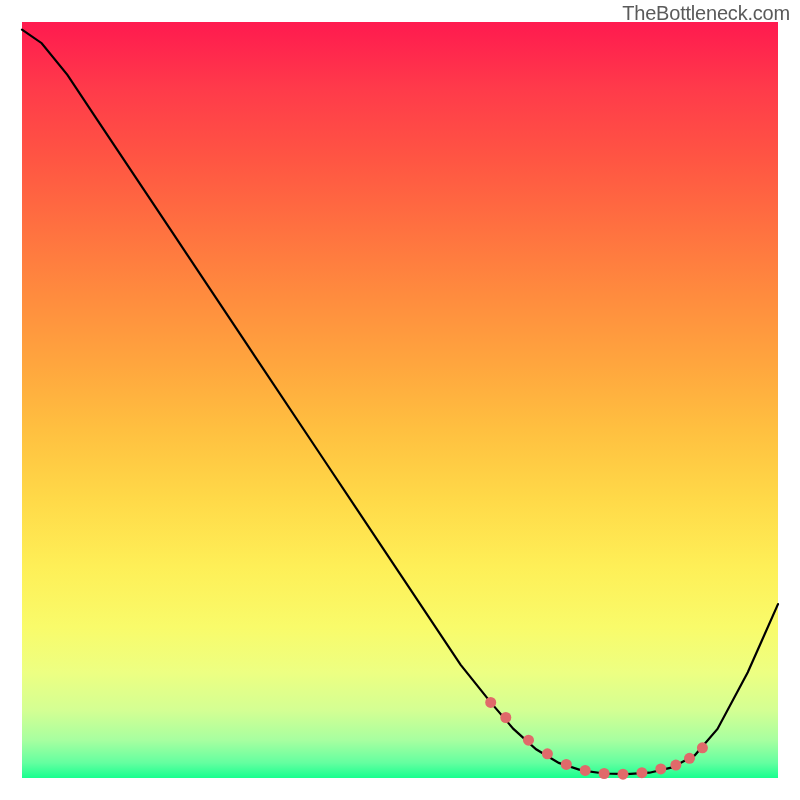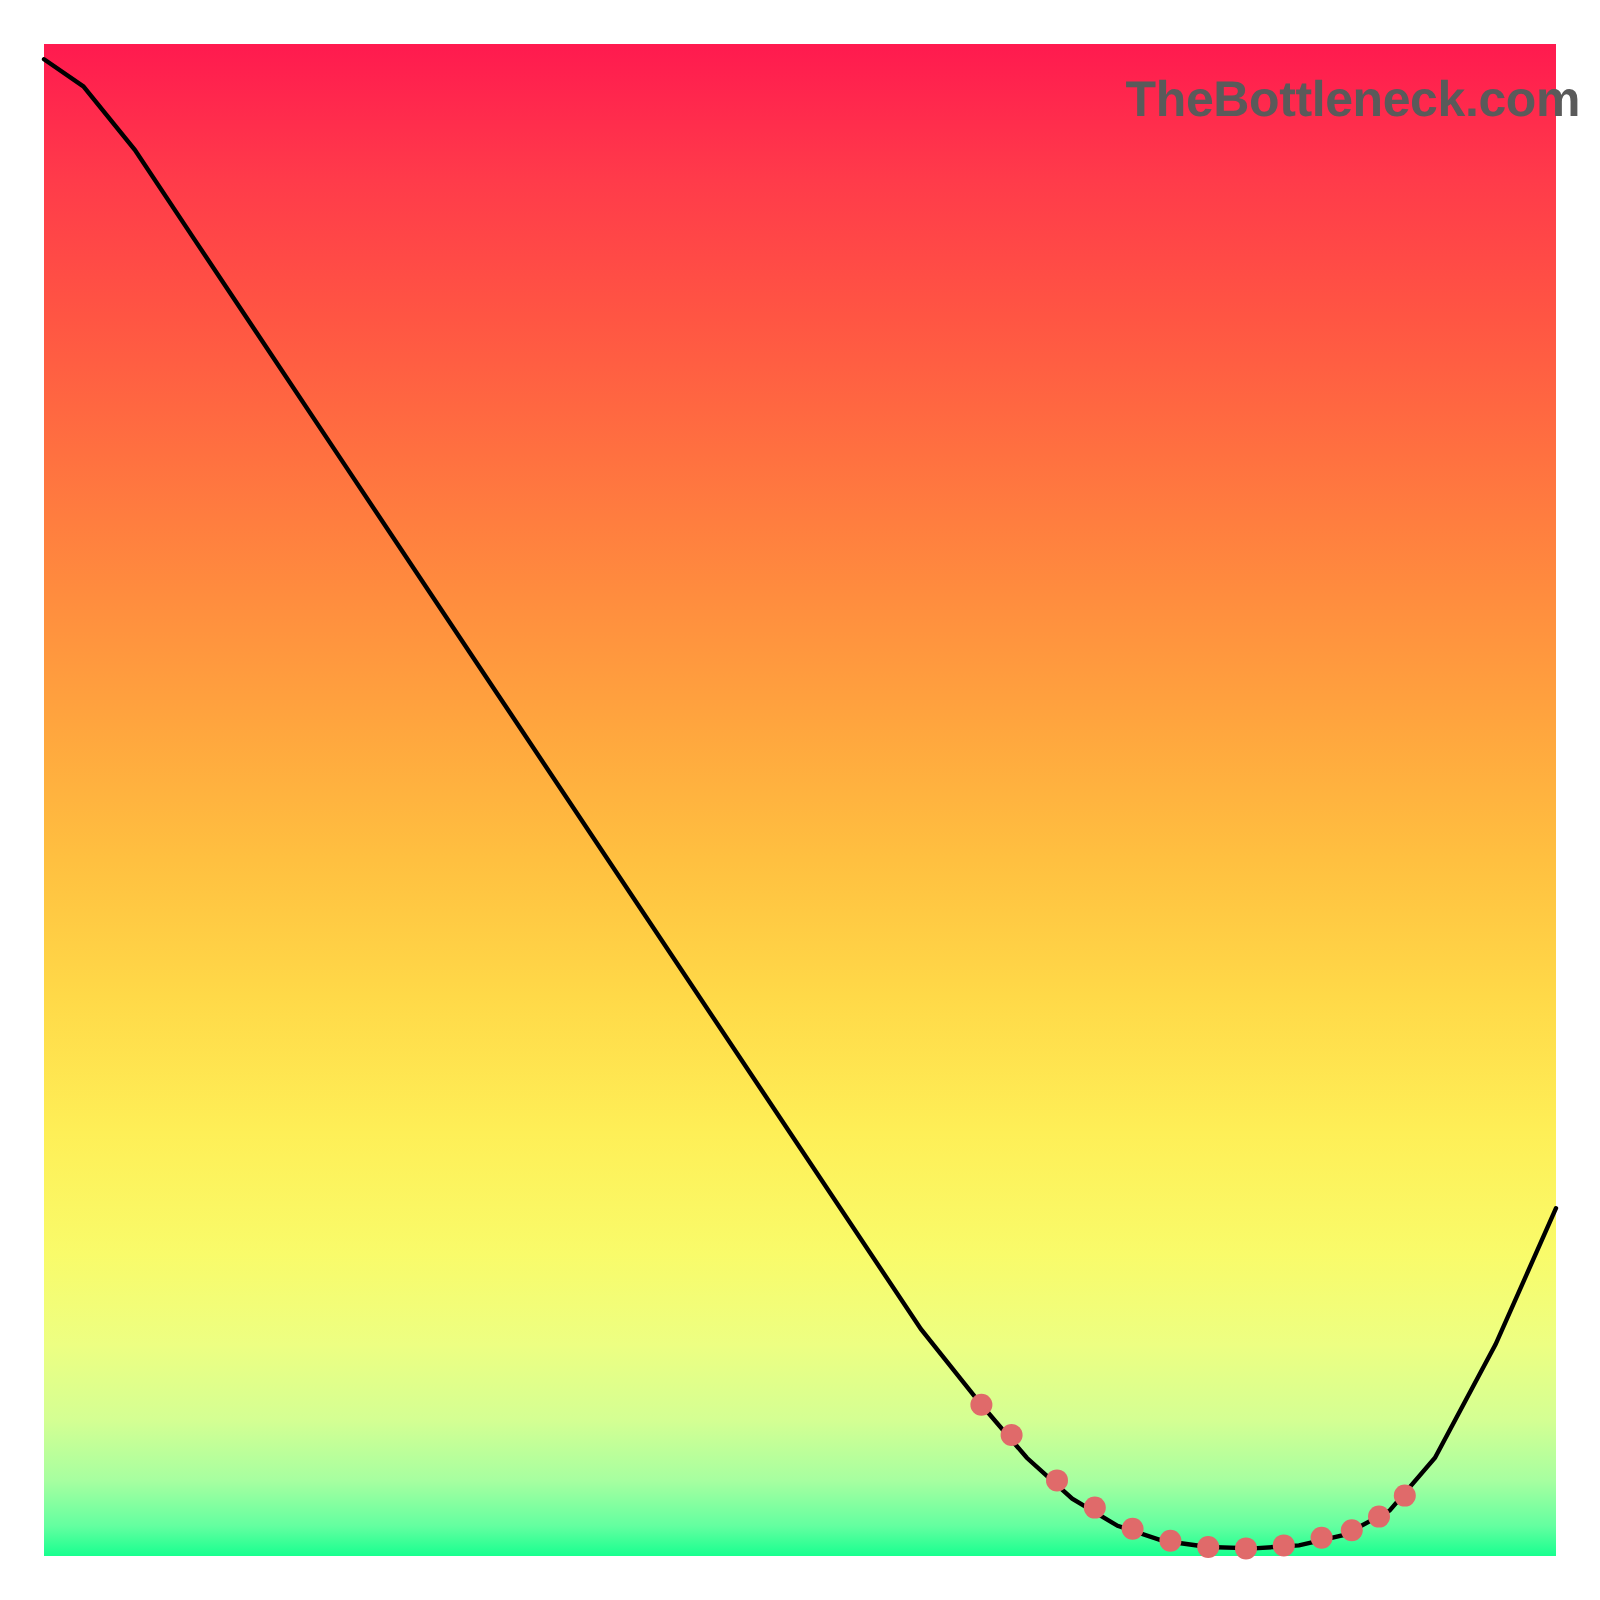--- a/index.html
+++ b/index.html
@@ -36,25 +36,24 @@
       #d4ff93 91%,
       #a7ffa0 95%,
       #64ffa0 98%,
       #18ff8f 100%
     );
   }
   .watermark {
     position: absolute;
     top: 2px;
     right: 10px;
-    font-size: 25px;
-    font-weight: 700;
+    font-size: 20px;
+    font-weight: 400;
     color: #5a5a5a;
     letter-spacing: -0.2px;
-    margin-top: 34px;
   }
   svg.curve {
     position: absolute;
     left: 22px;
     top: 22px;
     width: 756px;
     height: 756px;
     overflow: visible;
   }
   .curve-path {

